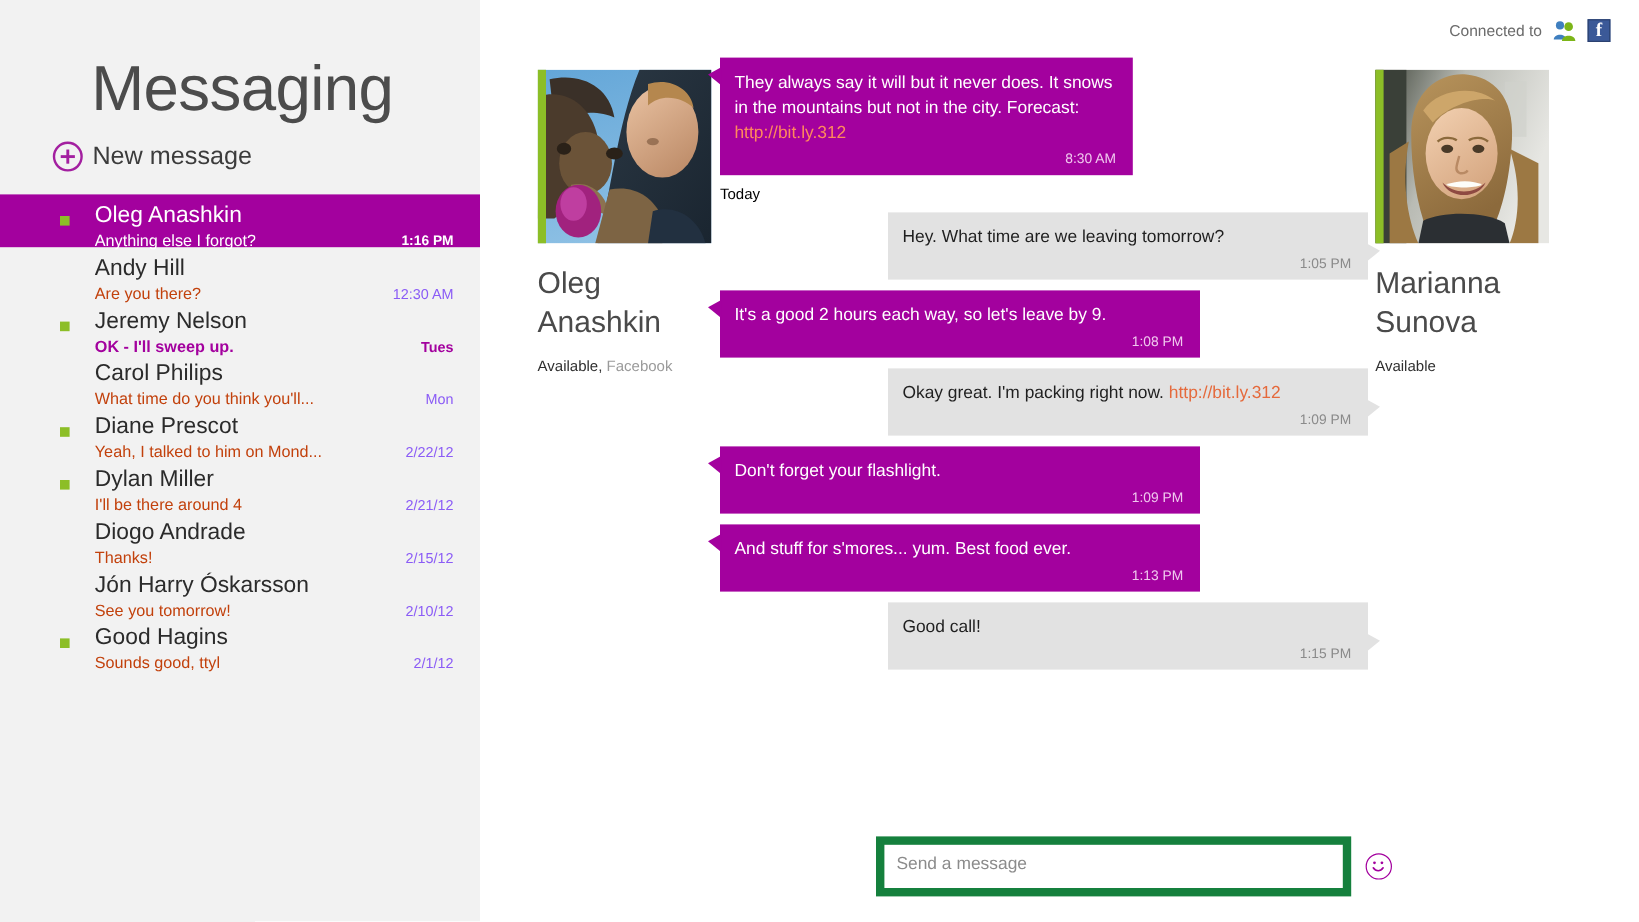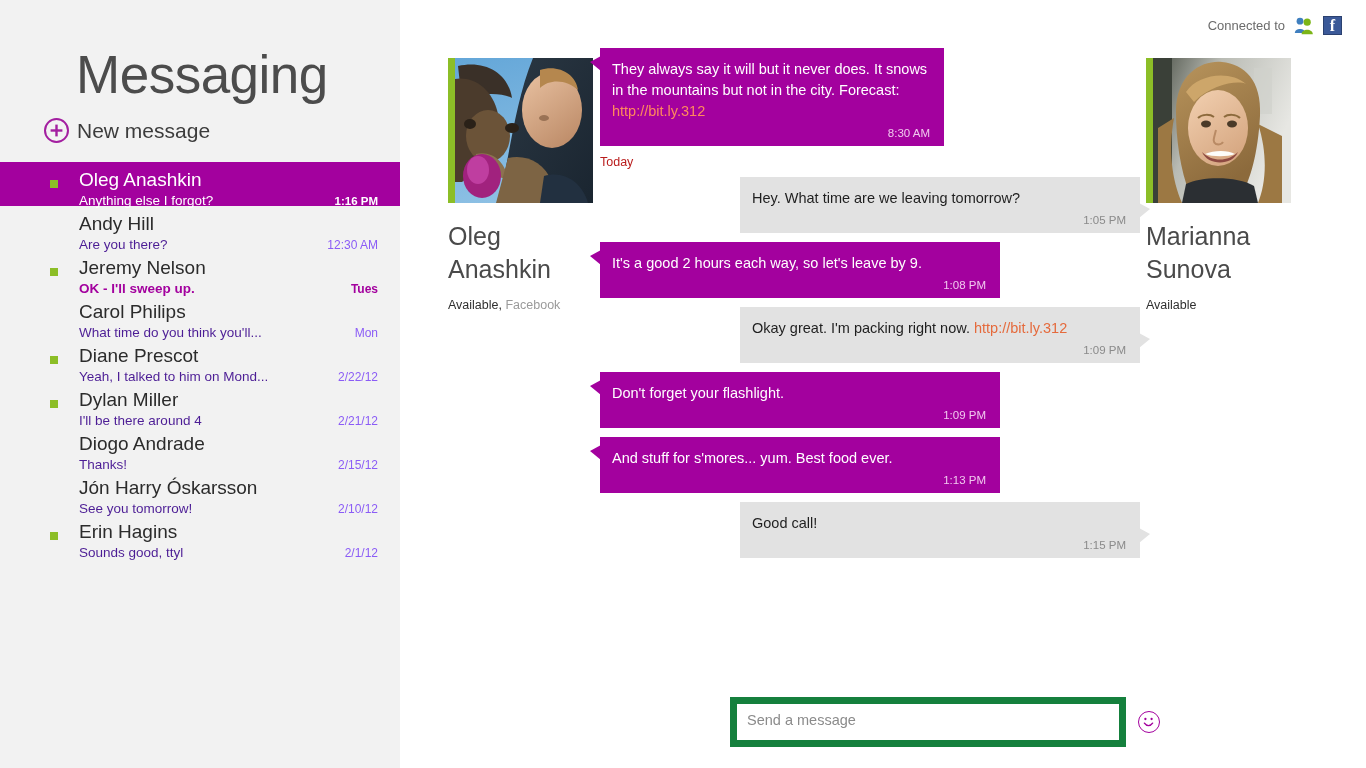--- a/index.html
+++ b/index.html
@@ -56,21 +56,21 @@
     font-size: 19px; font-weight: 300; color: #2b2b2b;
     line-height: 22px; margin-left: 31px;
     white-space: nowrap; overflow: hidden;
   }
   .conv-item.selected .conv-name { color: #ffffff; }
   .conv-bottom {
     display: flex; align-items: center; justify-content: space-between;
     margin-left: 31px; margin-top: 1px;
   }
   .conv-preview {
-    font-size: 13.5px; color: #4c1d95; font-weight: 400;
+    font-size: 13.5px; color: #c2410c; font-weight: 400;
     white-space: nowrap; overflow: hidden; text-overflow: ellipsis;
     max-width: 250px; line-height: 18px;
   }
   .conv-time {
     font-size: 12px; color: #8b5cf6; font-weight: 400;
     white-space: nowrap; padding-left: 8px; line-height: 18px;
   }
   .conv-item.selected .conv-preview { color: #ffffff; }
   .conv-item.selected .conv-time { color: #ffffff; font-weight: bold; font-size: 11.5px; }
   .conv-item.unread .conv-preview { color: #a3019e; font-weight: bold; }
@@ -143,21 +143,21 @@
     border-bottom: 9px solid transparent;
     border-right: 11px solid #a3019e;
   }
   .bubble.in .tail {
     right: -10px; top: 26px;
     border-top: 6px solid transparent;
     border-bottom: 9px solid transparent;
     border-left: 11px solid #e2e2e2;
   }
   .day-divider {
-    font-size: 12.5px; color: #b91c1c; margin: 4px 0 8px 10px;
+    font-size: 12.5px; color: #000000; margin: 4px 0 8px 10px;
   }
 
   
   .composer {
     position: absolute; left: 330px; bottom: 21px;
     display: flex; align-items: center; gap: 12px;
   }
   .composer-input {
     width: 396px; height: 50px;
     border: 7px solid #15803d; background: #ffffff;
@@ -246,21 +246,21 @@
         </div>
         <div class="conv-item">
           <div class="conv-name">Jón Harry Óskarsson</div>
           <div class="conv-bottom">
             <div class="conv-preview">See you tomorrow!</div>
             <div class="conv-time">2/10/12</div>
           </div>
         </div>
         <div class="conv-item">
           <span class="status-dot"></span>
-          <div class="conv-name">Erin Hagins</div>
+          <div class="conv-name">Good Hagins</div>
           <div class="conv-bottom">
             <div class="conv-preview">Sounds good, ttyl</div>
             <div class="conv-time">2/1/12</div>
           </div>
         </div>
       </div>
   </div>
 
   <div class="main">
 

